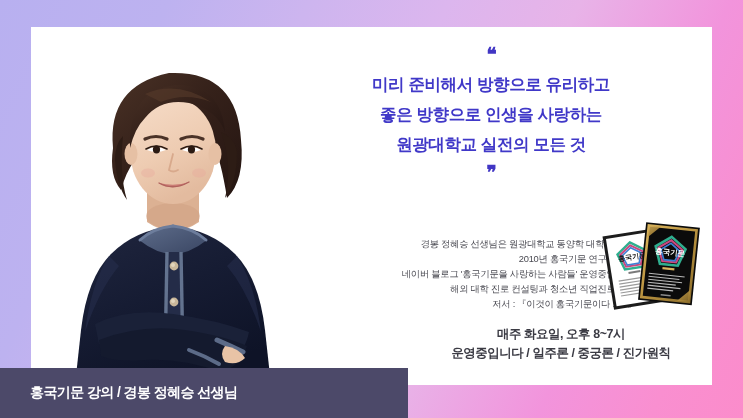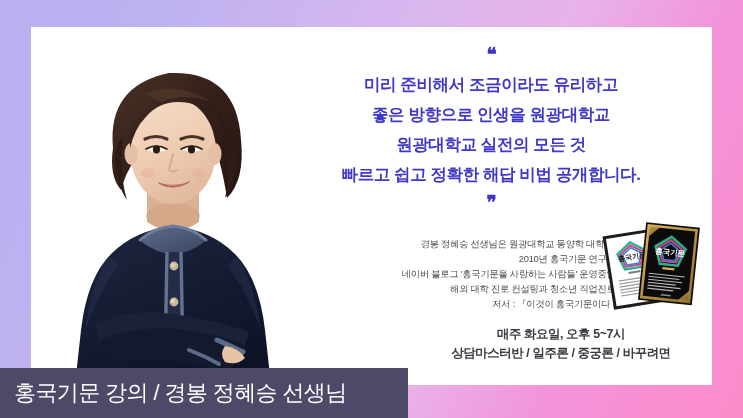--- a/index.html
+++ b/index.html
@@ -122,24 +122,24 @@
     left: 0;
     top: 368px;
     width: 408px;
     height: 50px;
     background: #4c4969;
     display: flex;
     align-items: center;
   }
   .banner-text {
     color: #ffffff;
-    font-size: 22px;
-    font-weight: 400;
+    font-size: 14px;
+    font-weight: 700;
     letter-spacing: -0.6px;
-    padding-left: 14px;
+    padding-left: 30px;
     white-space: nowrap;
   }
 </style>
 </head>
 <body>
 
 <div class="poster">
 
   <div class="card">
 
@@ -237,24 +237,23 @@
         <path d="M168 300 Q182 306 194 312" stroke="#5c6b88" stroke-width="5" fill="none" stroke-linecap="round"></path>
         <path d="M140 310 Q156 316 170 324" stroke="#5c6b88" stroke-width="4" fill="none" stroke-linecap="round"></path>
 
         <path d="M176 306 Q190 308 196 318 Q188 326 176 322 Q170 314 176 306 Z" fill="#e8c3a6"></path>
       </svg>
     </div>
 
     <div class="quote-block">
       <div class="quote-mark open">❝</div>
       <div class="headline-lines">
-        <div class="headline-line">미리 준비해서 조금이라도 유리하고</div>
-        <div class="headline-line">좋은 방향으로 인생을 원광대학교</div>
+        <div class="headline-line">미리 준비해서 방향으로 유리하고</div>
+        <div class="headline-line">좋은 방향으로 인생을 사랑하는</div>
         <div class="headline-line">원광대학교 실전의 모든 것</div>
-        <div class="headline-line">빠르고 쉽고 정확한 해답 비법 공개합니다.</div>
       </div>
       <div class="quote-mark close">❞</div>
     </div>
 
     <div class="bio">
       <div class="bio-line">경봉 정혜승 선생님은 원광대학교 동양학 대학원 교수,</div>
       <div class="bio-line">2010년 홍국기문 연구소 개원</div>
       <div class="bio-line">네이버 블로그 '홍국기문을 사랑하는 사람들' 운영중입니다.</div>
       <div class="bio-line">해외 대학 진로 컨설팅과 청소년 직업진로 지도</div>
       <div class="bio-line">저서 : 『이것이 홍국기문이다 1, 2』</div>
@@ -308,22 +307,22 @@
             <rect x="48" y="69" width="28" height="1.1"></rect>
             <rect x="48" y="72" width="33" height="1.1"></rect>
             <rect x="48" y="75" width="26" height="1.1"></rect>
           </g>
           <rect x="62" y="80" width="10" height="1.4" fill="#8c8c8c"></rect>
         </g>
       </svg>
     </div>
 
     <div class="schedule">
-      <div class="schedule-line">매주 화요일, 오후 5~7시</div>
-      <div class="schedule-line">상담마스터반 / 일주론 / 중궁론 / 바꾸려면</div>
+      <div class="schedule-line">매주 화요일, 오후 8~7시</div>
+      <div class="schedule-line">운영중입니다 / 일주론 / 중궁론 / 진가원칙</div>
     </div>
 
   </div>
 
   <div class="banner">
     <div class="banner-text">홍국기문 강의 / 경봉 정혜승 선생님</div>
   </div>
 
 </div>
 

